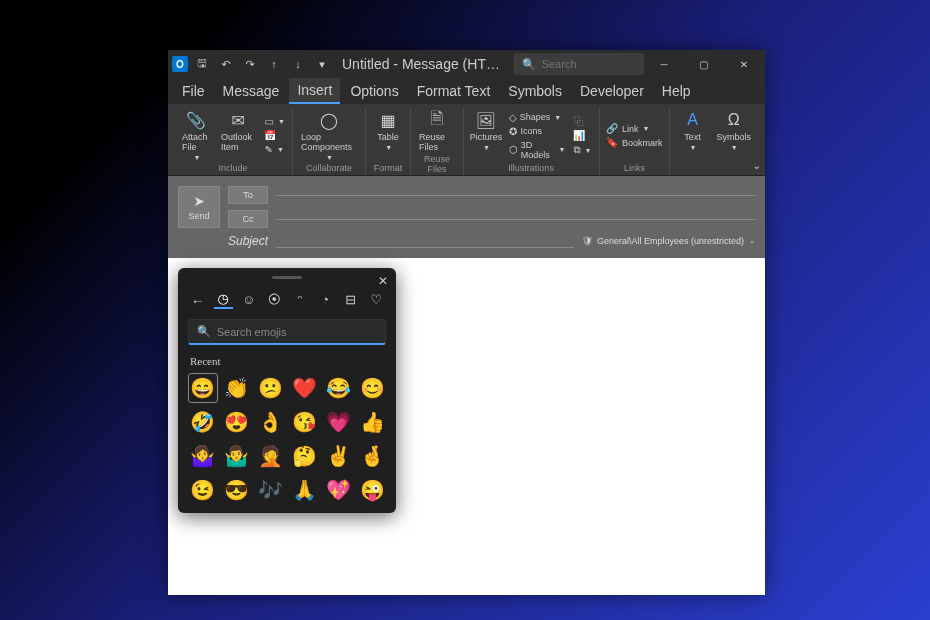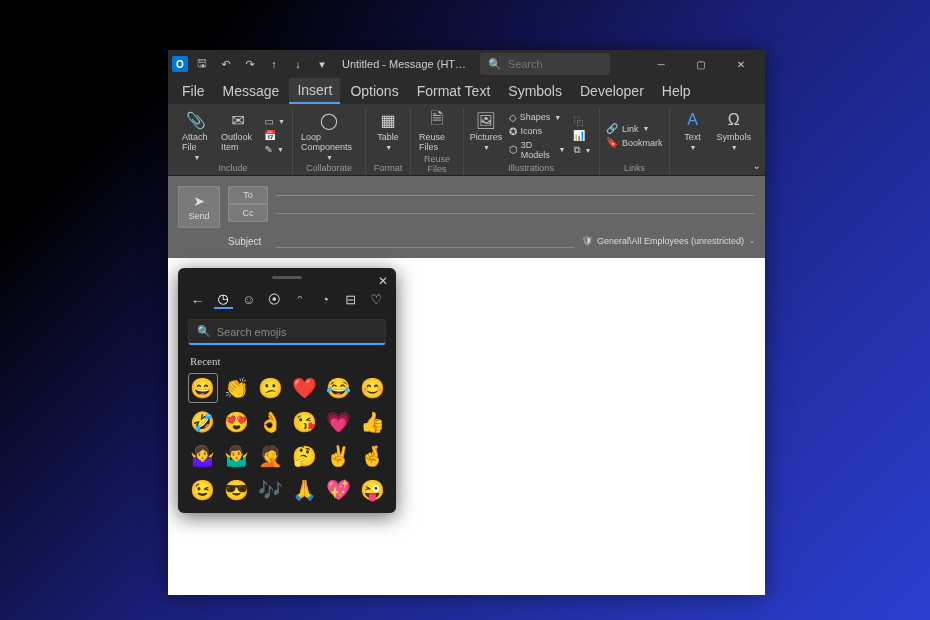--- a/index.html
+++ b/index.html
@@ -2,21 +2,21 @@
 <html><head>
 <meta charset="utf-8">
 <style>
 * { margin: 0; padding: 0; box-sizing: border-box; font-family: 'Segoe UI', Tahoma, sans-serif; }
 body { width: 930px; height: 620px; background: linear-gradient(135deg, #000 0%, #000 15%, #1a1f7a 50%, #2a3fd0 100%); position: relative; overflow: hidden; }
 .window { position: absolute; left: 168px; top: 50px; width: 597px; height: 545px; background: #2b2b2b; display: flex; flex-direction: column; box-shadow: 0 0 20px rgba(0,0,0,0.5); }
 .titlebar { height: 28px; background: #2b2b2b; display: flex; align-items: center; padding: 0 4px; }
 .titlebar-left { display: flex; align-items: center; gap: 4px; flex: 0 0 auto; }
 .app-icon { width: 16px; height: 16px; background: #0078d4; border-radius: 2px; display: flex; align-items: center; justify-content: center; color: white; font-size: 10px; font-weight: bold; }
 .qat-btn { width: 20px; height: 20px; display: flex; align-items: center; justify-content: center; color: #ccc; font-size: 11px; cursor: pointer; }
-.title-text { color: #ccc; font-size: 11px; margin-left: 6px; white-space: nowrap; overflow: hidden; }
+.title-text { color: #ccc; font-size: 14px; margin-left: 6px; white-space: nowrap; overflow: hidden; }
 .search-box { margin-left: 10px; background: #3c3c3c; border-radius: 3px; height: 22px; display: flex; align-items: center; padding: 0 8px; width: 130px; gap: 6px; }
 .search-box input { background: transparent; border: none; color: #ccc; font-size: 11px; width: 100%; outline: none; }
 .search-box .search-icon { color: #999; font-size: 11px; }
 .win-controls { margin-left: auto; display: flex; }
 .win-btn { width: 40px; height: 28px; display: flex; align-items: center; justify-content: center; color: #ccc; font-size: 10px; cursor: pointer; }
 .menubar { height: 26px; background: #2b2b2b; display: flex; align-items: center; padding: 0 6px; gap: 2px; }
 .menu-item { padding: 4px 8px; color: #ccc; font-size: 14px; cursor: pointer; }
 .menu-item.active { background: #3c3c3c; border-bottom: 2px solid #4a9eff; }
 .ribbon { height: 72px; background: #383838; display: flex; padding: 4px 6px 0; border-bottom: 1px solid #222; position: relative; }
 .ribbon-group { display: flex; flex-direction: column; padding: 0 4px; border-right: 1px solid #4a4a4a; }
@@ -26,26 +26,26 @@
 .ribbon-btn-lg .ico { font-size: 16px; height: 20px; display: flex; align-items: center; }
 .ribbon-btn-sm { display: flex; align-items: center; gap: 3px; color: #ccc; font-size: 9px; padding: 1px 3px; cursor: pointer; }
 .ribbon-btn-sm .ico { font-size: 10px; }
 .ribbon-col { display: flex; flex-direction: column; gap: 1px; justify-content: center; }
 .group-label { color: #999; font-size: 9px; text-align: center; padding-bottom: 2px; }
 .ribbon-collapse { position: absolute; right: 4px; bottom: 4px; color: #ccc; font-size: 10px; cursor: pointer; }
 .compose-header { background: #666; padding: 10px; display: flex; flex-direction: column; gap: 0; }
 .compose-top { display: flex; gap: 8px; align-items: flex-start; }
 .send-btn { width: 42px; height: 42px; background: #7a7a7a; border: 1px solid #888; display: flex; flex-direction: column; align-items: center; justify-content: center; color: #ddd; font-size: 9px; cursor: pointer; gap: 2px; }
 .send-btn .ico { font-size: 14px; }
-.field-rows { flex: 1; display: flex; flex-direction: column; gap: 0; justify-content: flex-end; }
+.field-rows { flex: 1; display: flex; flex-direction: column; gap: 6px; justify-content: flex-end; }
 .field-row { display: flex; align-items: center; gap: 8px; }
 .field-btn { width: 40px; height: 18px; background: #7a7a7a; border: 1px solid #888; color: #ddd; font-size: 9px; display: flex; align-items: center; justify-content: center; cursor: pointer; }
 .field-line { flex: 1; height: 1px; border-bottom: 1px solid #888; }
 .subject-row { display: flex; align-items: center; gap: 8px; padding: 6px 0 0 50px; }
-.subject-label { color: #ddd; font-size: 10px; width: 40px; }
+.subject-label { color: #ddd; font-size: 12px; width: 40px; font-style: italic; }
 .subject-line { flex: 1; border-bottom: 1px solid #888; height: 14px; }
 .sensitivity { margin-left: auto; color: #ddd; font-size: 9px; display: flex; align-items: center; gap: 4px; }
 .body-area { flex: 1; background: white; position: relative; }
 .emoji-panel { position: absolute; left: 10px; top: 10px; width: 218px; background: #1f1f1f; border-radius: 6px; box-shadow: 0 4px 20px rgba(0,0,0,0.6); padding: 8px 0 6px; }
 .emoji-drag { width: 30px; height: 3px; background: #555; border-radius: 2px; margin: 0 auto 6px; }
 .emoji-close { position: absolute; right: 8px; top: 6px; color: #ccc; font-size: 12px; cursor: pointer; }
 .emoji-tabs { display: flex; align-items: center; gap: 6px; padding: 4px 10px; }
 .emoji-tab { width: 20px; height: 20px; display: flex; align-items: center; justify-content: center; color: #ccc; font-size: 13px; cursor: pointer; }
 .emoji-tab.back { font-size: 14px; }
 .emoji-tab.active { border-bottom: 2px solid #4a9eff; color: #fff; }

